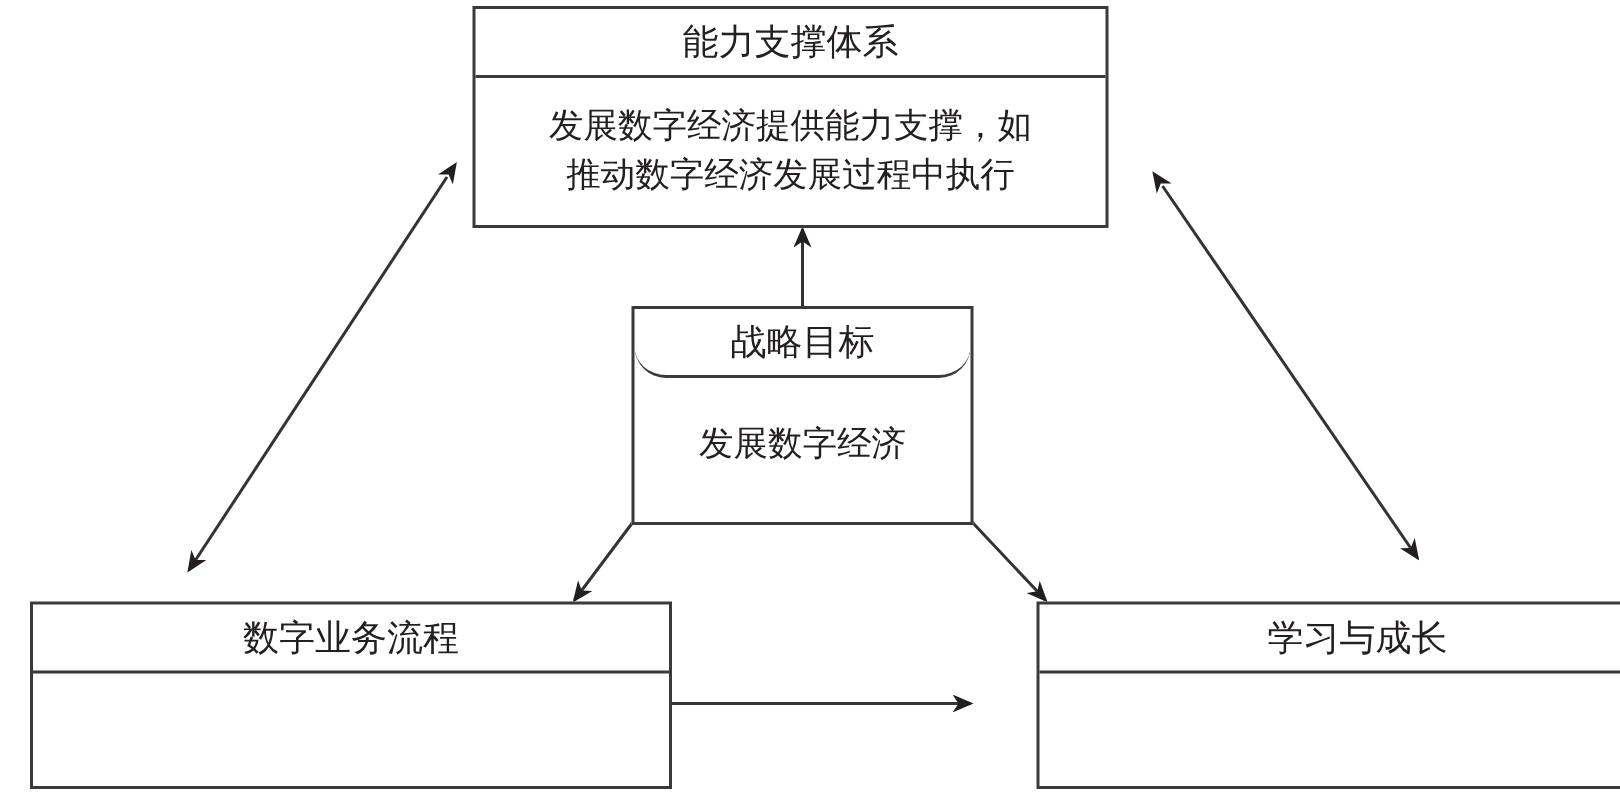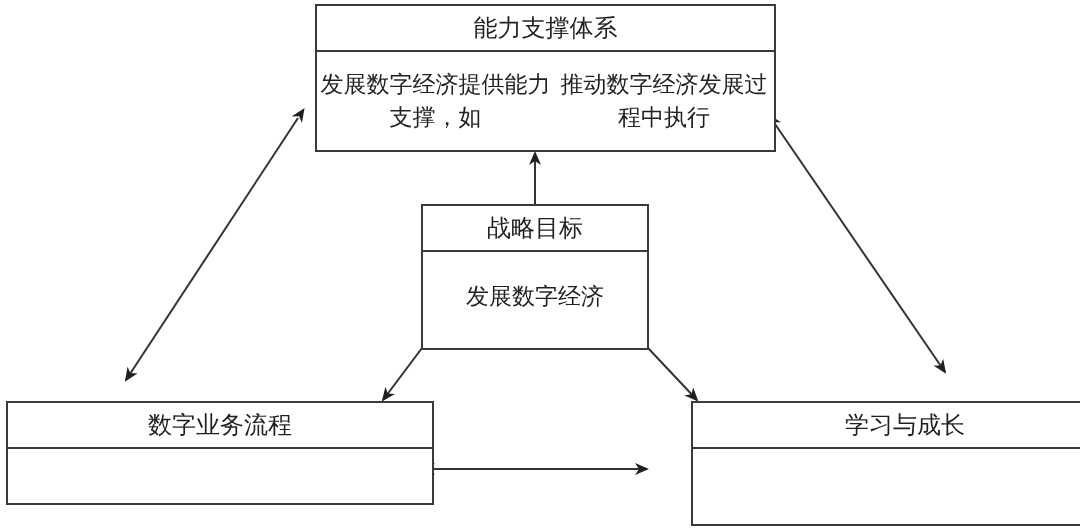--- a/index.html
+++ b/index.html
@@ -1,21 +1,21 @@
 <!DOCTYPE html>
 <html><head>
   <meta charset="utf-8">
   <style>
     html, body { margin: 0; padding: 0; background: #ffffff; }
     body { width: 1080px; height: 530px; position: relative; overflow: hidden;
            font-family: "DejaVu Sans", sans-serif; color: #231f20; }
     .box { position: absolute; border: 2px solid #3a3a3a; background: #fff; box-sizing: border-box; }
     .box .head { border-bottom: 2px solid #3a3a3a; display: flex; align-items: center; justify-content: center;
                  font-size: 24px; box-sizing: border-box; }
-    .box .body { display: flex; flex-direction: row; align-items: center; justify-content: center;
+    .box .body { display: flex; flex-direction: column; align-items: center; justify-content: center;
                  font-size: 23px; line-height: 33px; text-align: center; box-sizing: border-box; }
     svg.arrows { position: absolute; left: 0; top: 0; }
   </style>
 </head>
 <body>
 
 <svg class="arrows" width="1080" height="530">
   <defs>
     <marker id="ah" markerWidth="14" markerHeight="12" refX="12" refY="6" orient="auto" markerUnits="userSpaceOnUse">
       <path d="M0,0 L14,6 L0,12 L4,6 Z" fill="#231f20"></path>
@@ -31,36 +31,36 @@
 
   <line x1="648" y1="348" x2="697" y2="400" stroke="#333" stroke-width="2" marker-end="url(#ah)"></line>
 
   <line x1="298" y1="118" x2="126" y2="380" stroke="#333" stroke-width="2" marker-end="url(#ah)" marker-start="url(#ahs)"></line>
 
   <line x1="775" y1="124" x2="945" y2="372" stroke="#333" stroke-width="2" marker-end="url(#ah)" marker-start="url(#ahs)"></line>
 
   <line x1="433" y1="469" x2="647" y2="469" stroke="#333" stroke-width="2" marker-end="url(#ah)" marker-start="url(#ahs)"></line>
 </svg>
 
-<div class="box" style="left:315px; top:4px; width:461px; height:148px;">
+<div class="box" style="left:315px; top:4px; width:424px; height:148px;">
   <div class="head" style="height:46px;">能力支撑体系</div>
   <div class="body" style="height:98px;">
     <div>发展数字经济提供能力支撑，如</div>
     <div>推动数字经济发展过程中执行</div>
   </div>
 </div>
 
 <div class="box" style="left:421px; top:204px; width:228px; height:146px;">
-  <div class="head" style="height:46px;">战略目标</div>
+  <div class="head" style="height:46px;border-radius:21px;">战略目标</div>
   <div class="body" style="height:88px;">
     <div>发展数字经济</div>
   </div>
 </div>
 
-<div class="box" style="left:6px; top:401px; width:428px; height:104px;">
+<div class="box" style="left:20px; top:401px; width:428px; height:125px;">
   <div class="head" style="height:46px;">数字业务流程</div>
   <div class="body" style="height:75px;">
   </div>
 </div>
 
 <div class="box" style="left:647px; top:401px; width:428px; height:125px;margin-left:44px;">
   <div class="head" style="height:46px;">学习与成长</div>
 </div>
 
 </body></html>

